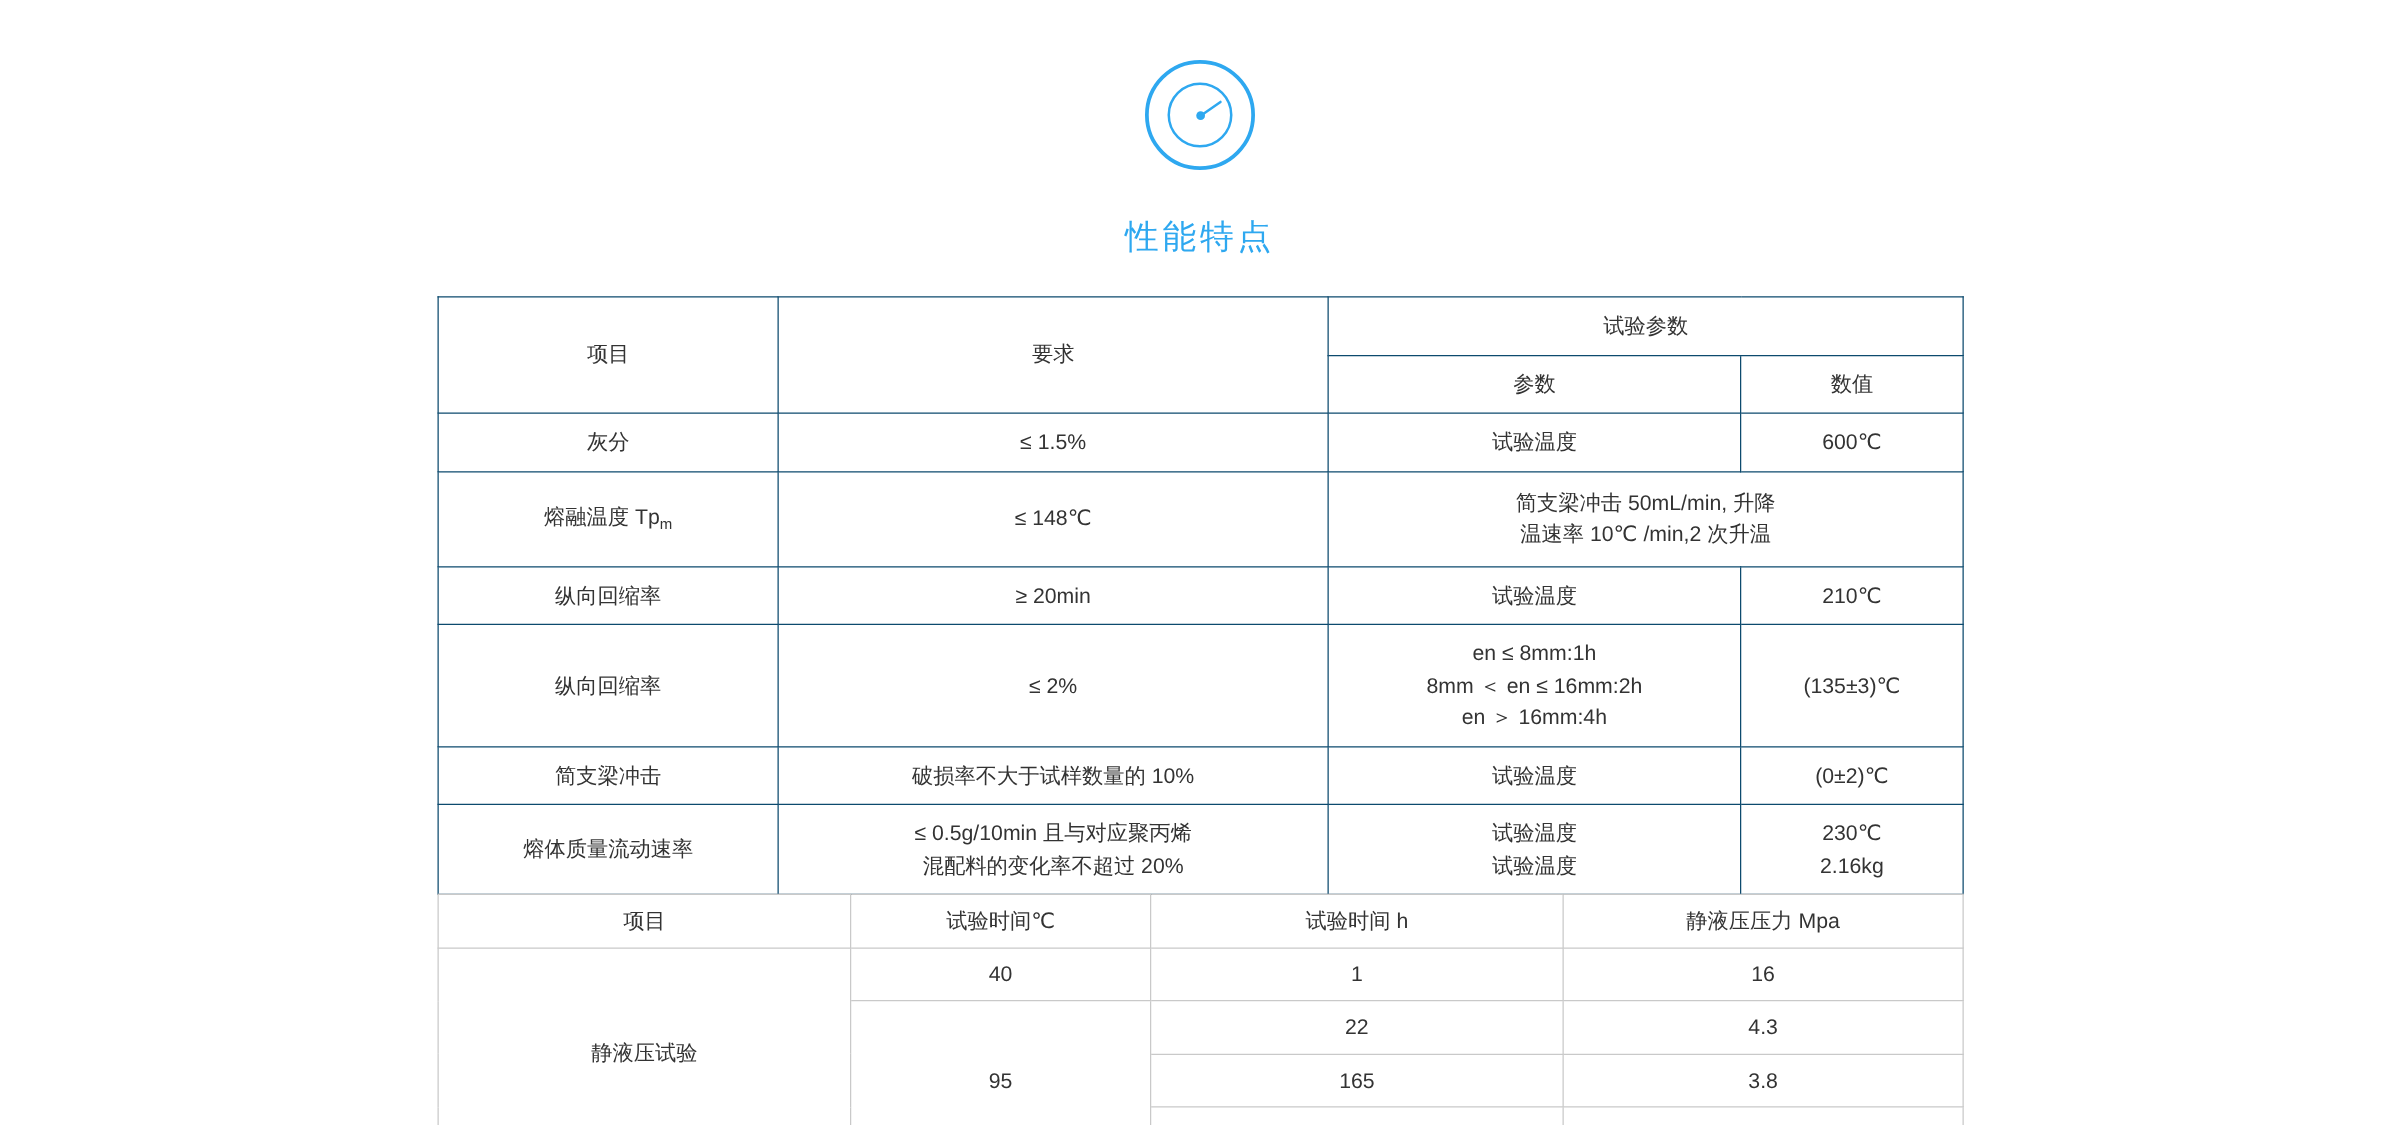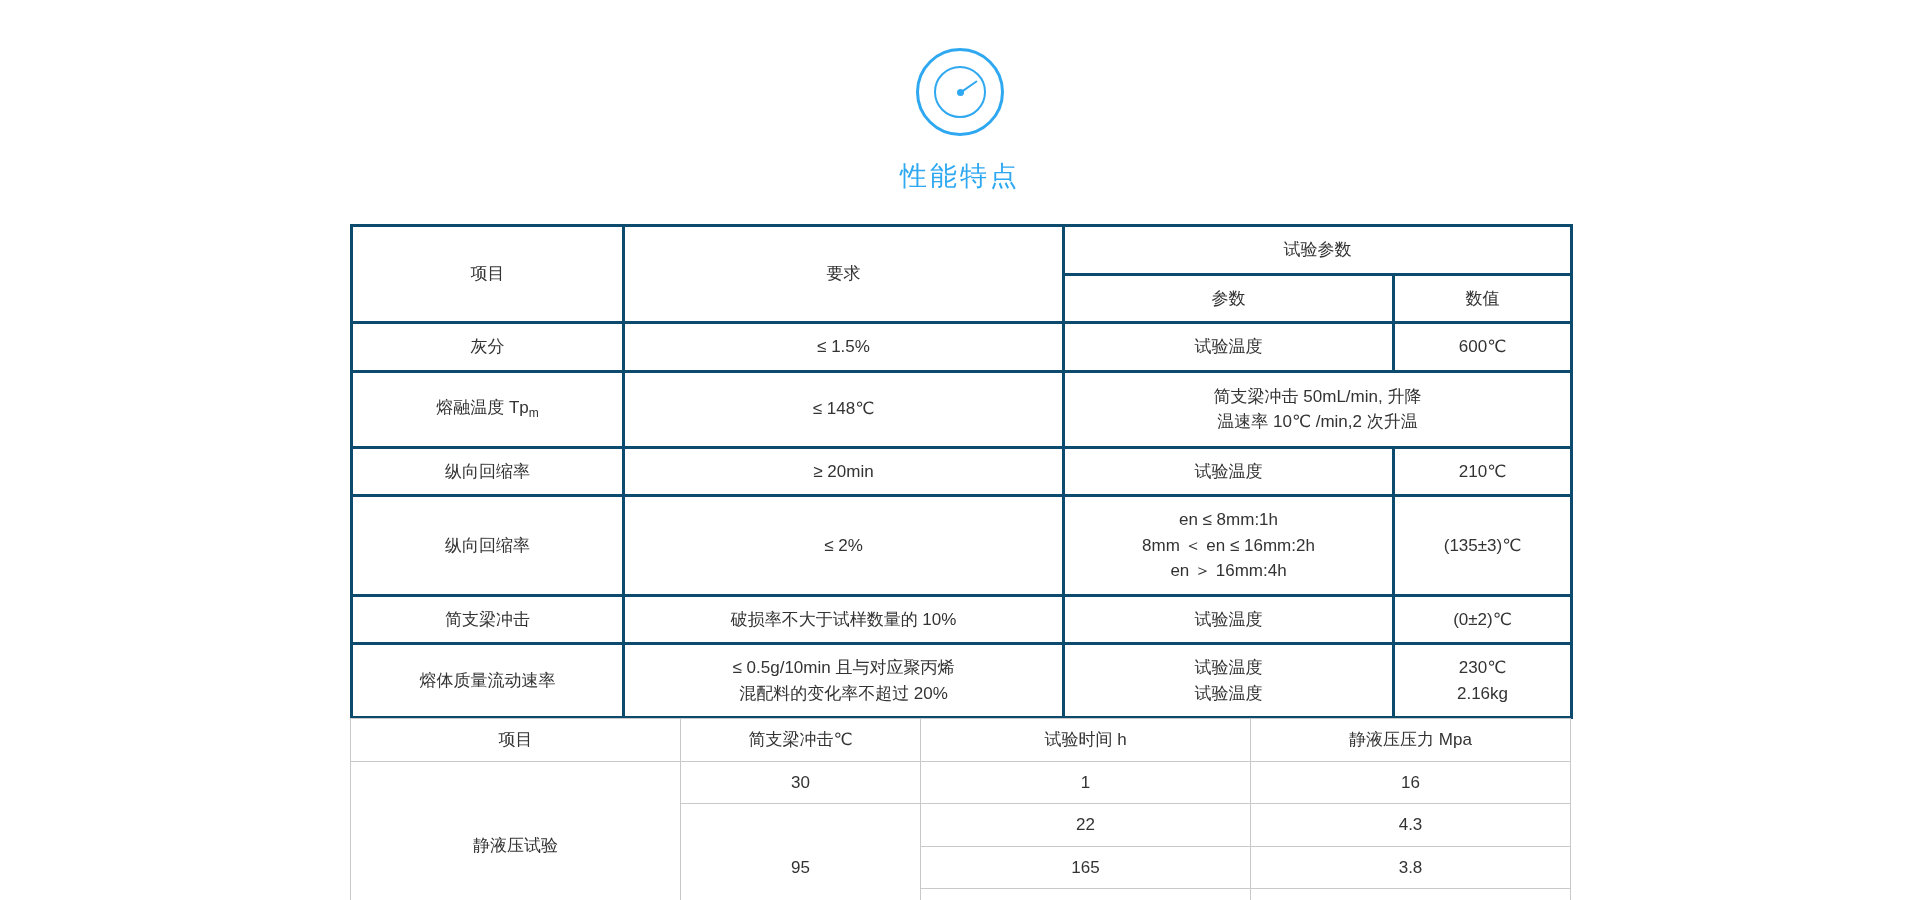--- a/index.html
+++ b/index.html
@@ -58,40 +58,40 @@
     left: 50%;
     top: 50%;
     width: 7px;
     height: 7px;
     margin-left: -3.5px;
     margin-top: -3.5px;
     background: #2ea8f0;
     border-radius: 50%;
   }
   .section-title {
-    margin-top: 18px;
+    margin-top: 30px;
     font-size: 27px;
     letter-spacing: 3px;
     color: #2ea8f0;
     font-weight: normal;
   }
 
   .table-wrap {
     width: 1220px;
     margin: 30px auto 0 auto;
   }
   table.spec {
     width: 100%;
     border-collapse: collapse;
     table-layout: fixed;
     font-size: 17px;
     color: #333333;
   }
   table.spec td, table.spec th {
-    border: 3px solid #0c4a6e;
+    border: 1px solid #0c4a6e;
     text-align: center;
     vertical-align: middle;
     padding: 10px 6px;
     font-weight: normal;
     line-height: 1.5;
   }
   .col-item   { width: 272px; }
   .col-req    { width: 440px; }
   .col-param  { width: 330px; }
   .col-value  { width: 178px; }
@@ -219,27 +219,27 @@
     <table class="spec2">
       <colgroup>
         <col class="col2-item">
           <col class="col2-temp">
           <col class="col2-time">
           <col class="col2-press">
       </colgroup>
       <tbody>
         <tr>
           <td>项目</td>
-          <td>简支梁冲击℃</td>
+          <td>试验时间℃</td>
           <td>试验时间 h</td>
           <td>静液压压力 Mpa</td>
         </tr>
         <tr>
           <td rowspan="4">静液压试验</td>
-          <td>30</td>
+          <td>40</td>
           <td>1</td>
           <td>16</td>
         </tr>
         <tr>
           <td rowspan="3">95</td>
           <td>22</td>
           <td>4.3</td>
         </tr>
         <tr>
           <td>165</td>

